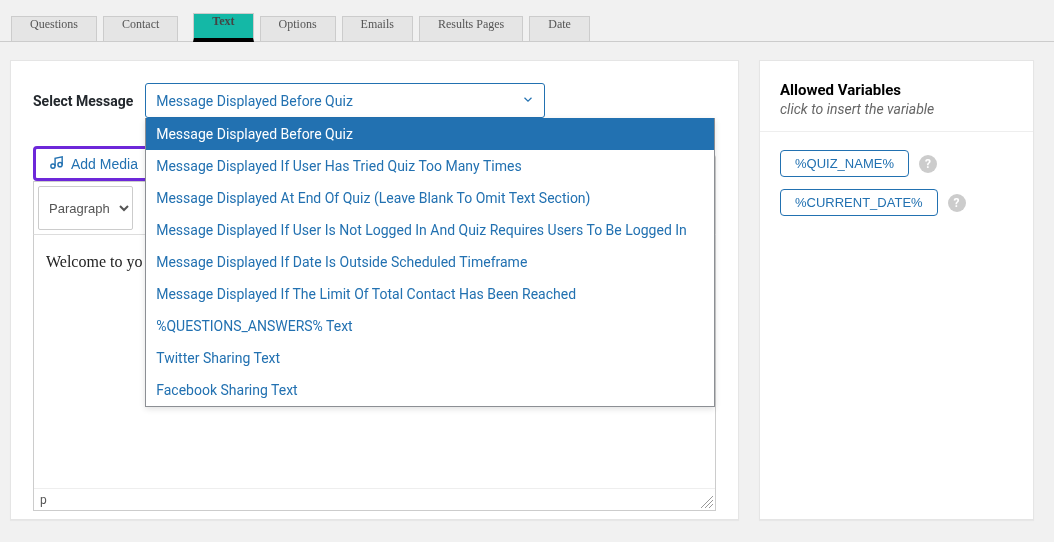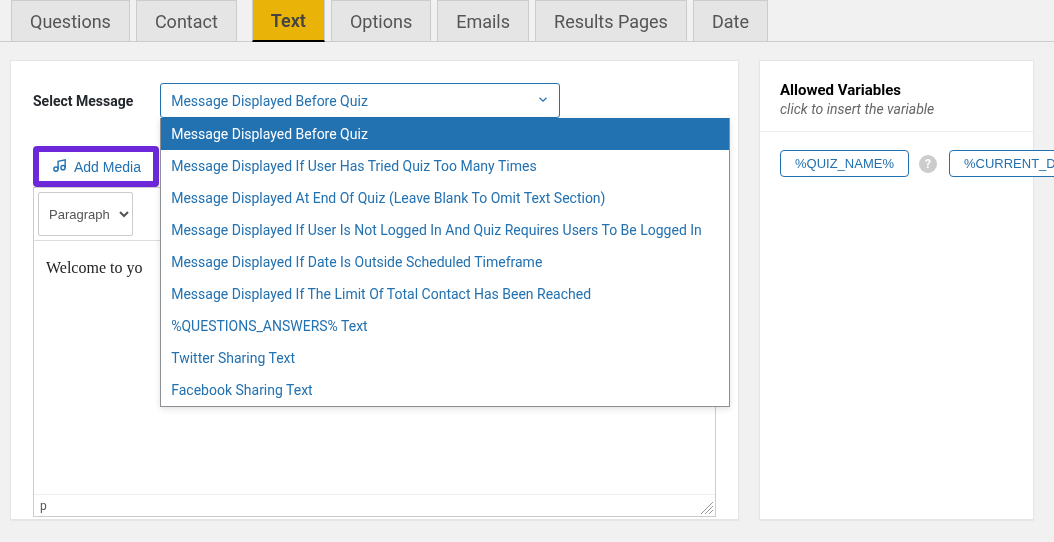--- a/index.html
+++ b/index.html
@@ -17,33 +17,34 @@
   
   .tabs {
     display: flex;
     align-items: flex-end;
     padding: 0 8px;
     background: #f1f1f1;
     border-bottom: 1px solid #ccc;
     height: 42px;
   }
   .tab {
-    padding: 10px 18px 9px;
+    padding: 0 18px 9px;
     margin: 0 3px -1px 3px;
     border: 1px solid #ccc;
     border-bottom: 1px solid #ccc;
     background: #e5e5e5;
     color: #555;
-    font-size: 18px;
+    font-size: 12px;
     cursor: pointer;
     display:inline-block;
+    font-family:Liberation Serif, serif;
   }
   .tab.active {
-    background: #eab308;
-    border-bottom: 2px solid #000000;
+    background: #14b8a6;
+    border-bottom: 4px solid #000000;
     color: #444;
     font-weight: 600;
     margin-left: 12px;
   }
 
   
   .work {
     display: flex;
     gap: 20px;
     padding: 18px 20px 20px 10px;
@@ -59,21 +60,21 @@
     position: relative;
     padding: 22px 22px 18px 22px;
     height: 460px;
   }
   .panel-right {
     width: 275px;
     padding: 20px 20px 24px;
   }
 
   
-  .select-row { display:flex; align-items:center; gap:27px; margin-bottom: 28px;}
+  .select-row { display:flex; align-items:center; gap:12px; margin-bottom: 28px;}
   .select-label { font-size: 14px; font-weight: 700; color:#23282d; }
   .select-wrap { position: relative; flex:1; max-width: 400px;}
   .select-box {
     width: 400px;
     height: 35px;
     border: 1px solid #2271b1;
     border-radius: 3px;
     background: #fff;
     color: #2271b1;
     font-size: 14px;
@@ -105,21 +106,21 @@
   }
   .dropdown li.highlight {
     background:#2271b1;
     color:#fff;
   }
 
   
   .editor-top { display:flex; justify-content:space-between; align-items:flex-end; }
   .add-media {
     display:inline-flex; align-items:center; gap:6px;
-    border:6px solid #6d28d9; border-radius:4px;
+    border:3px solid #6d28d9; border-radius:4px;
     color:#2271b1; background:#fff;
     padding:5px 12px; font-size:14px; line-height:1;
     cursor:pointer;
   }
   .add-media svg { width:17px; height:17px; }
 
   .editor-tabs { display:flex; }
   .ed-tab {
     border:1px solid #ccc; border-bottom:none;
     padding:5px 14px; font-size:13px; color:#555;
@@ -170,21 +171,21 @@
     position:absolute;
     right:2px; bottom:2px;
     width:12px; height:12px;
   }
   .resize-grip svg { width:12px; height:12px; }
 
   
   .av-title { font-size: 15px; font-weight:700; color:#000000; margin:0;}
   .av-sub  { font-style: italic; color:#666; margin: 2px 0 0; font-size:14px;}
   .av-divider { border:none; border-top:1px solid #eee; margin: 14px -20px 18px; }
-  .av-list { display:flex; flex-direction:row; gap:12px;}
+  .av-list { display:flex; flex-direction:column; gap:12px;}
   .av-row { display:flex; align-items:center; gap:10px;}
   .av-btn {
     border:1px solid #2271b1; border-radius:4px;
     color:#2271b1; background:#fff;
     padding:6px 14px; font-size:13px; line-height:1;
     cursor:pointer;
   }
   .help-dot {
     width:18px; height:18px; border-radius:50%;
     background:#ccc; color:#fff; font-size:12px; text-align:center; line-height:18px;

